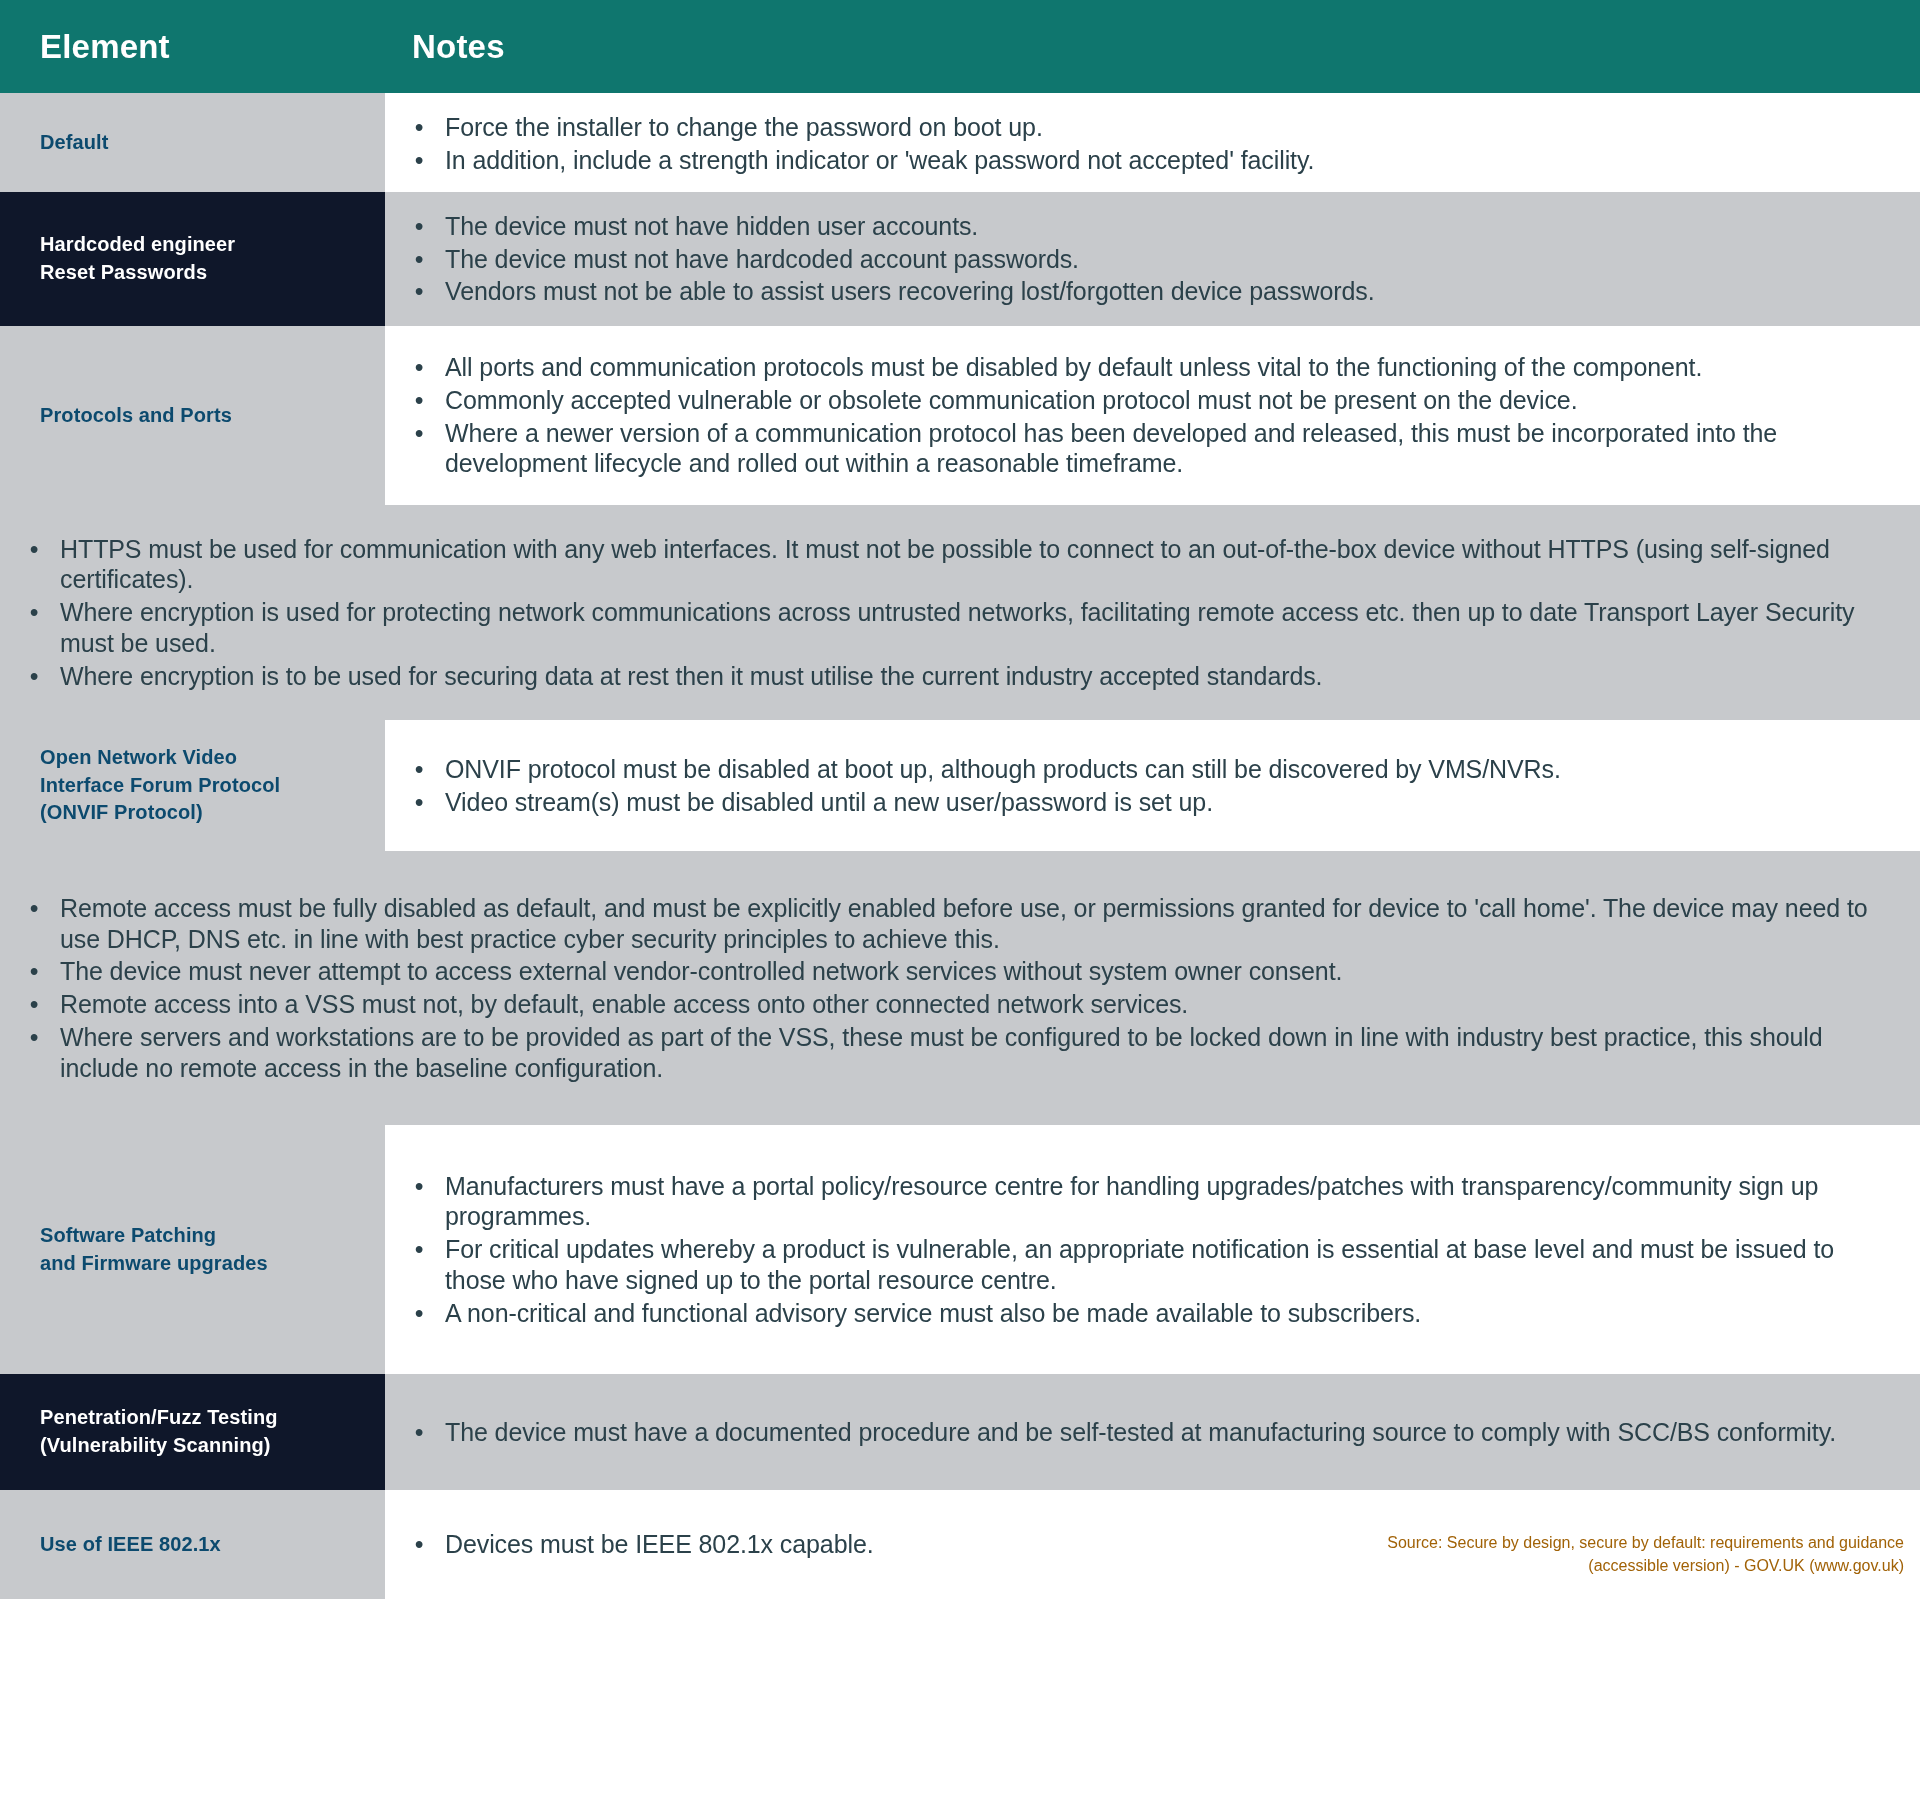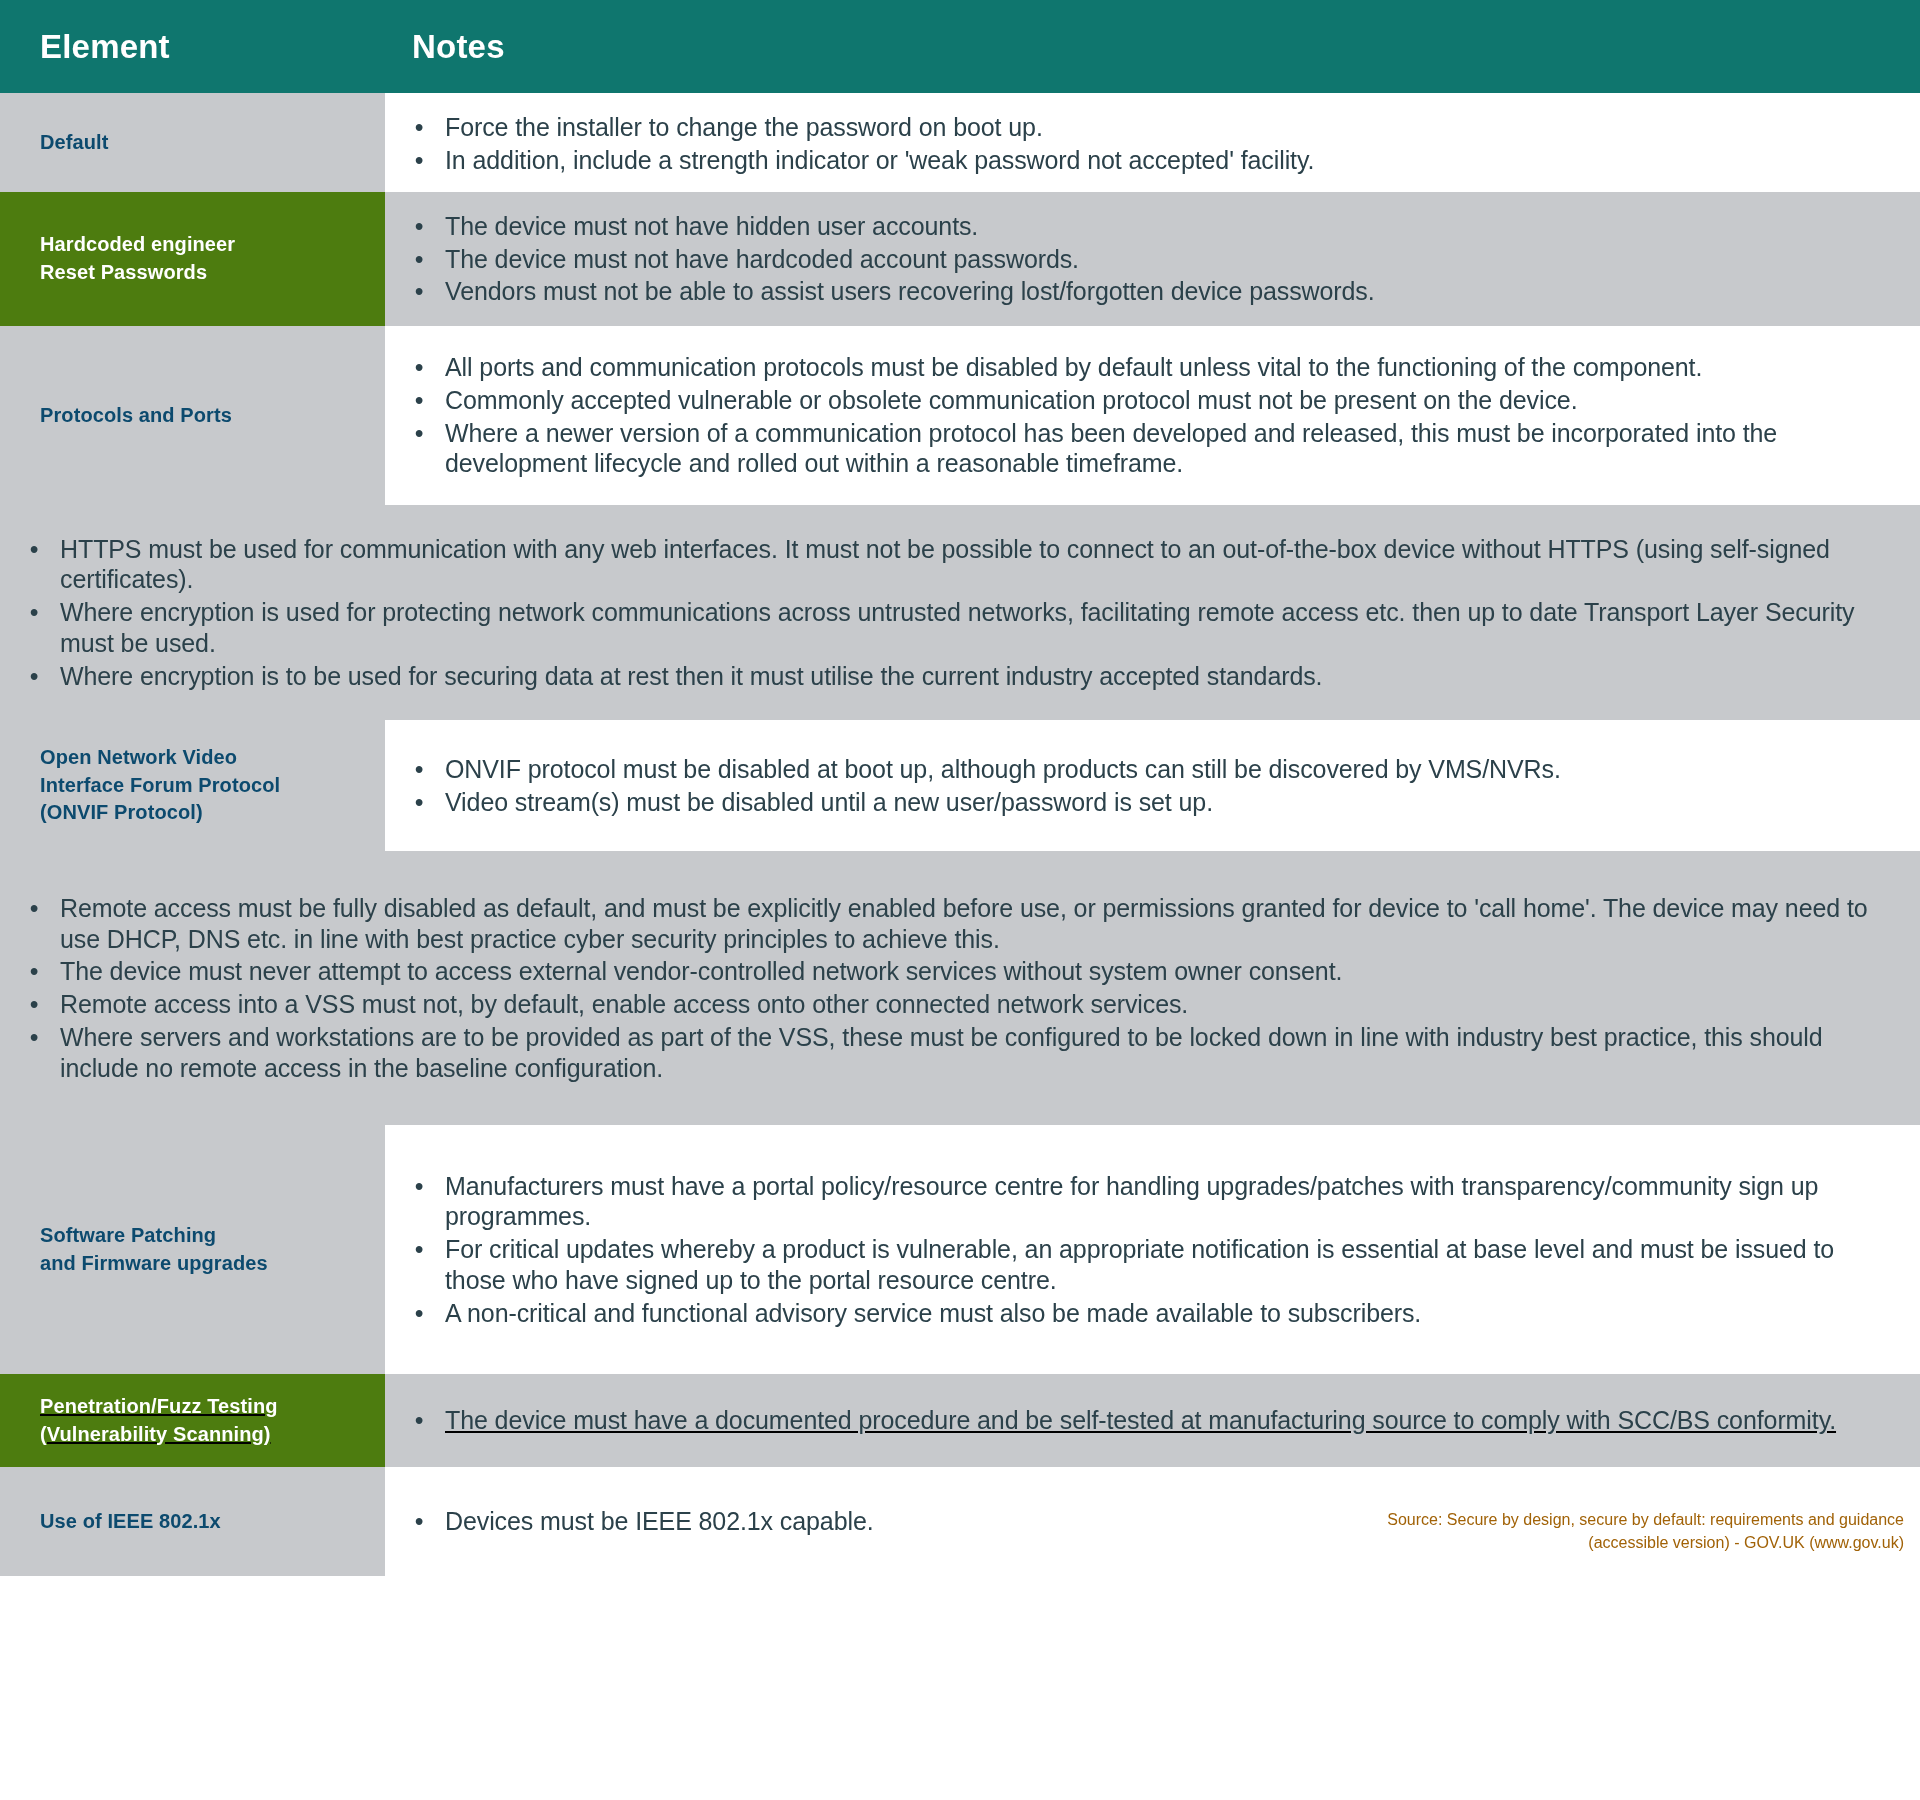--- a/index.html
+++ b/index.html
@@ -77,21 +77,21 @@
     padding: 0 28px 0 28px;
     display: flex;
     flex-direction: column;
     justify-content: center;
     position: relative;
   }
 
   
   .row.el-grey .cell-element { background: #c7c9cc; }
   .row.el-grey .cell-element .el-label { color: #0c4a6e; }
-  .row.el-red  .cell-element { background: #4d7c0f; align-items: center; }
+  .row.el-red  .cell-element { background: #0f172a; align-items: center; }
   .row.el-red  .cell-element .el-label { color: #ffffff; }
 
   
   .row.nt-white .cell-notes { background: #ffffff; }
   .row.nt-grey  .cell-notes { background: #c7c9cc; }
 
   .el-label {
     font-size: 20px;
     font-weight: bold;
     line-height: 1.38;
@@ -141,21 +141,21 @@
   }
 
   
   .row.r0 { height: 99px; }
   .row.r1 { height: 134px; }
   .row.r2 { height: 179px; }
   .row.r3 { height: 215px; }
   .row.r4 { height: 131px; }
   .row.r5 { height: 274px; }
   .row.r6 { height: 249px; }
-  .row.r7 { height: 93px; text-decoration: underline; }
+  .row.r7 { height: 116px; }
   .row.r8 { height: 109px; }
 
   .row.r0 .cell-notes { padding-top: 2px; }
 </style>
 </head>
 <body>
 
 <div class="table-wrap">
 
   <div class="thead">

